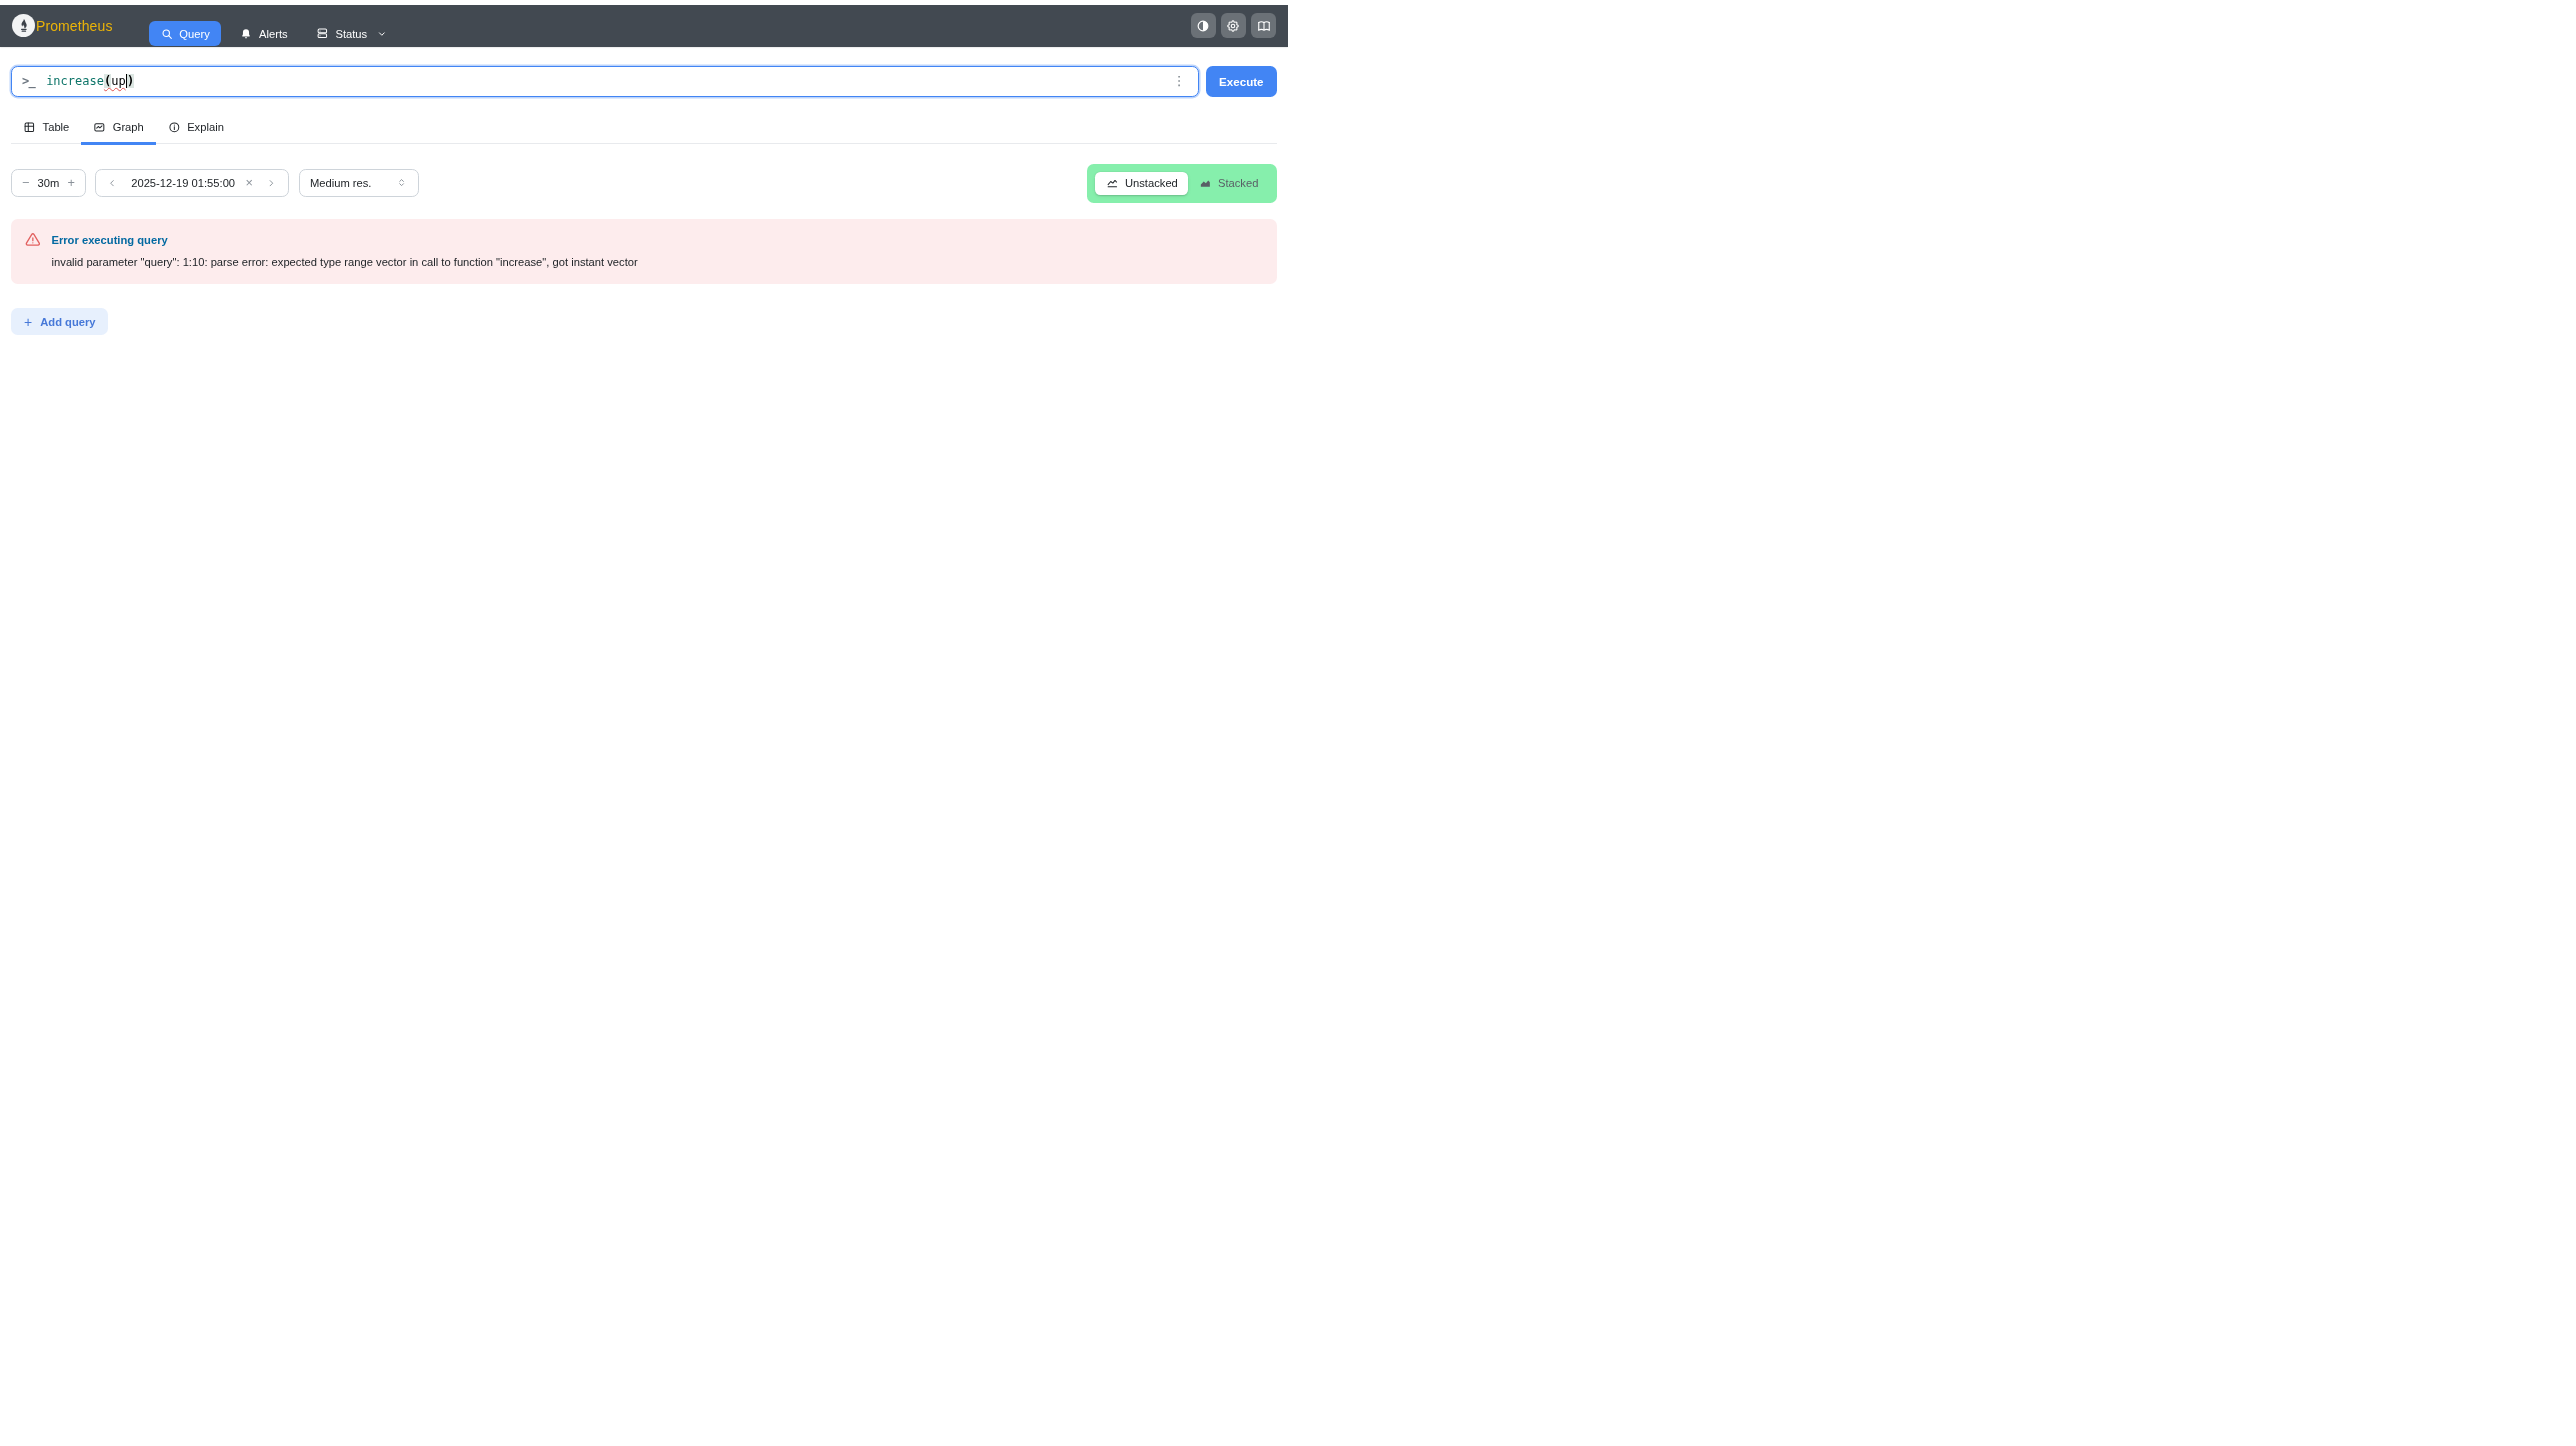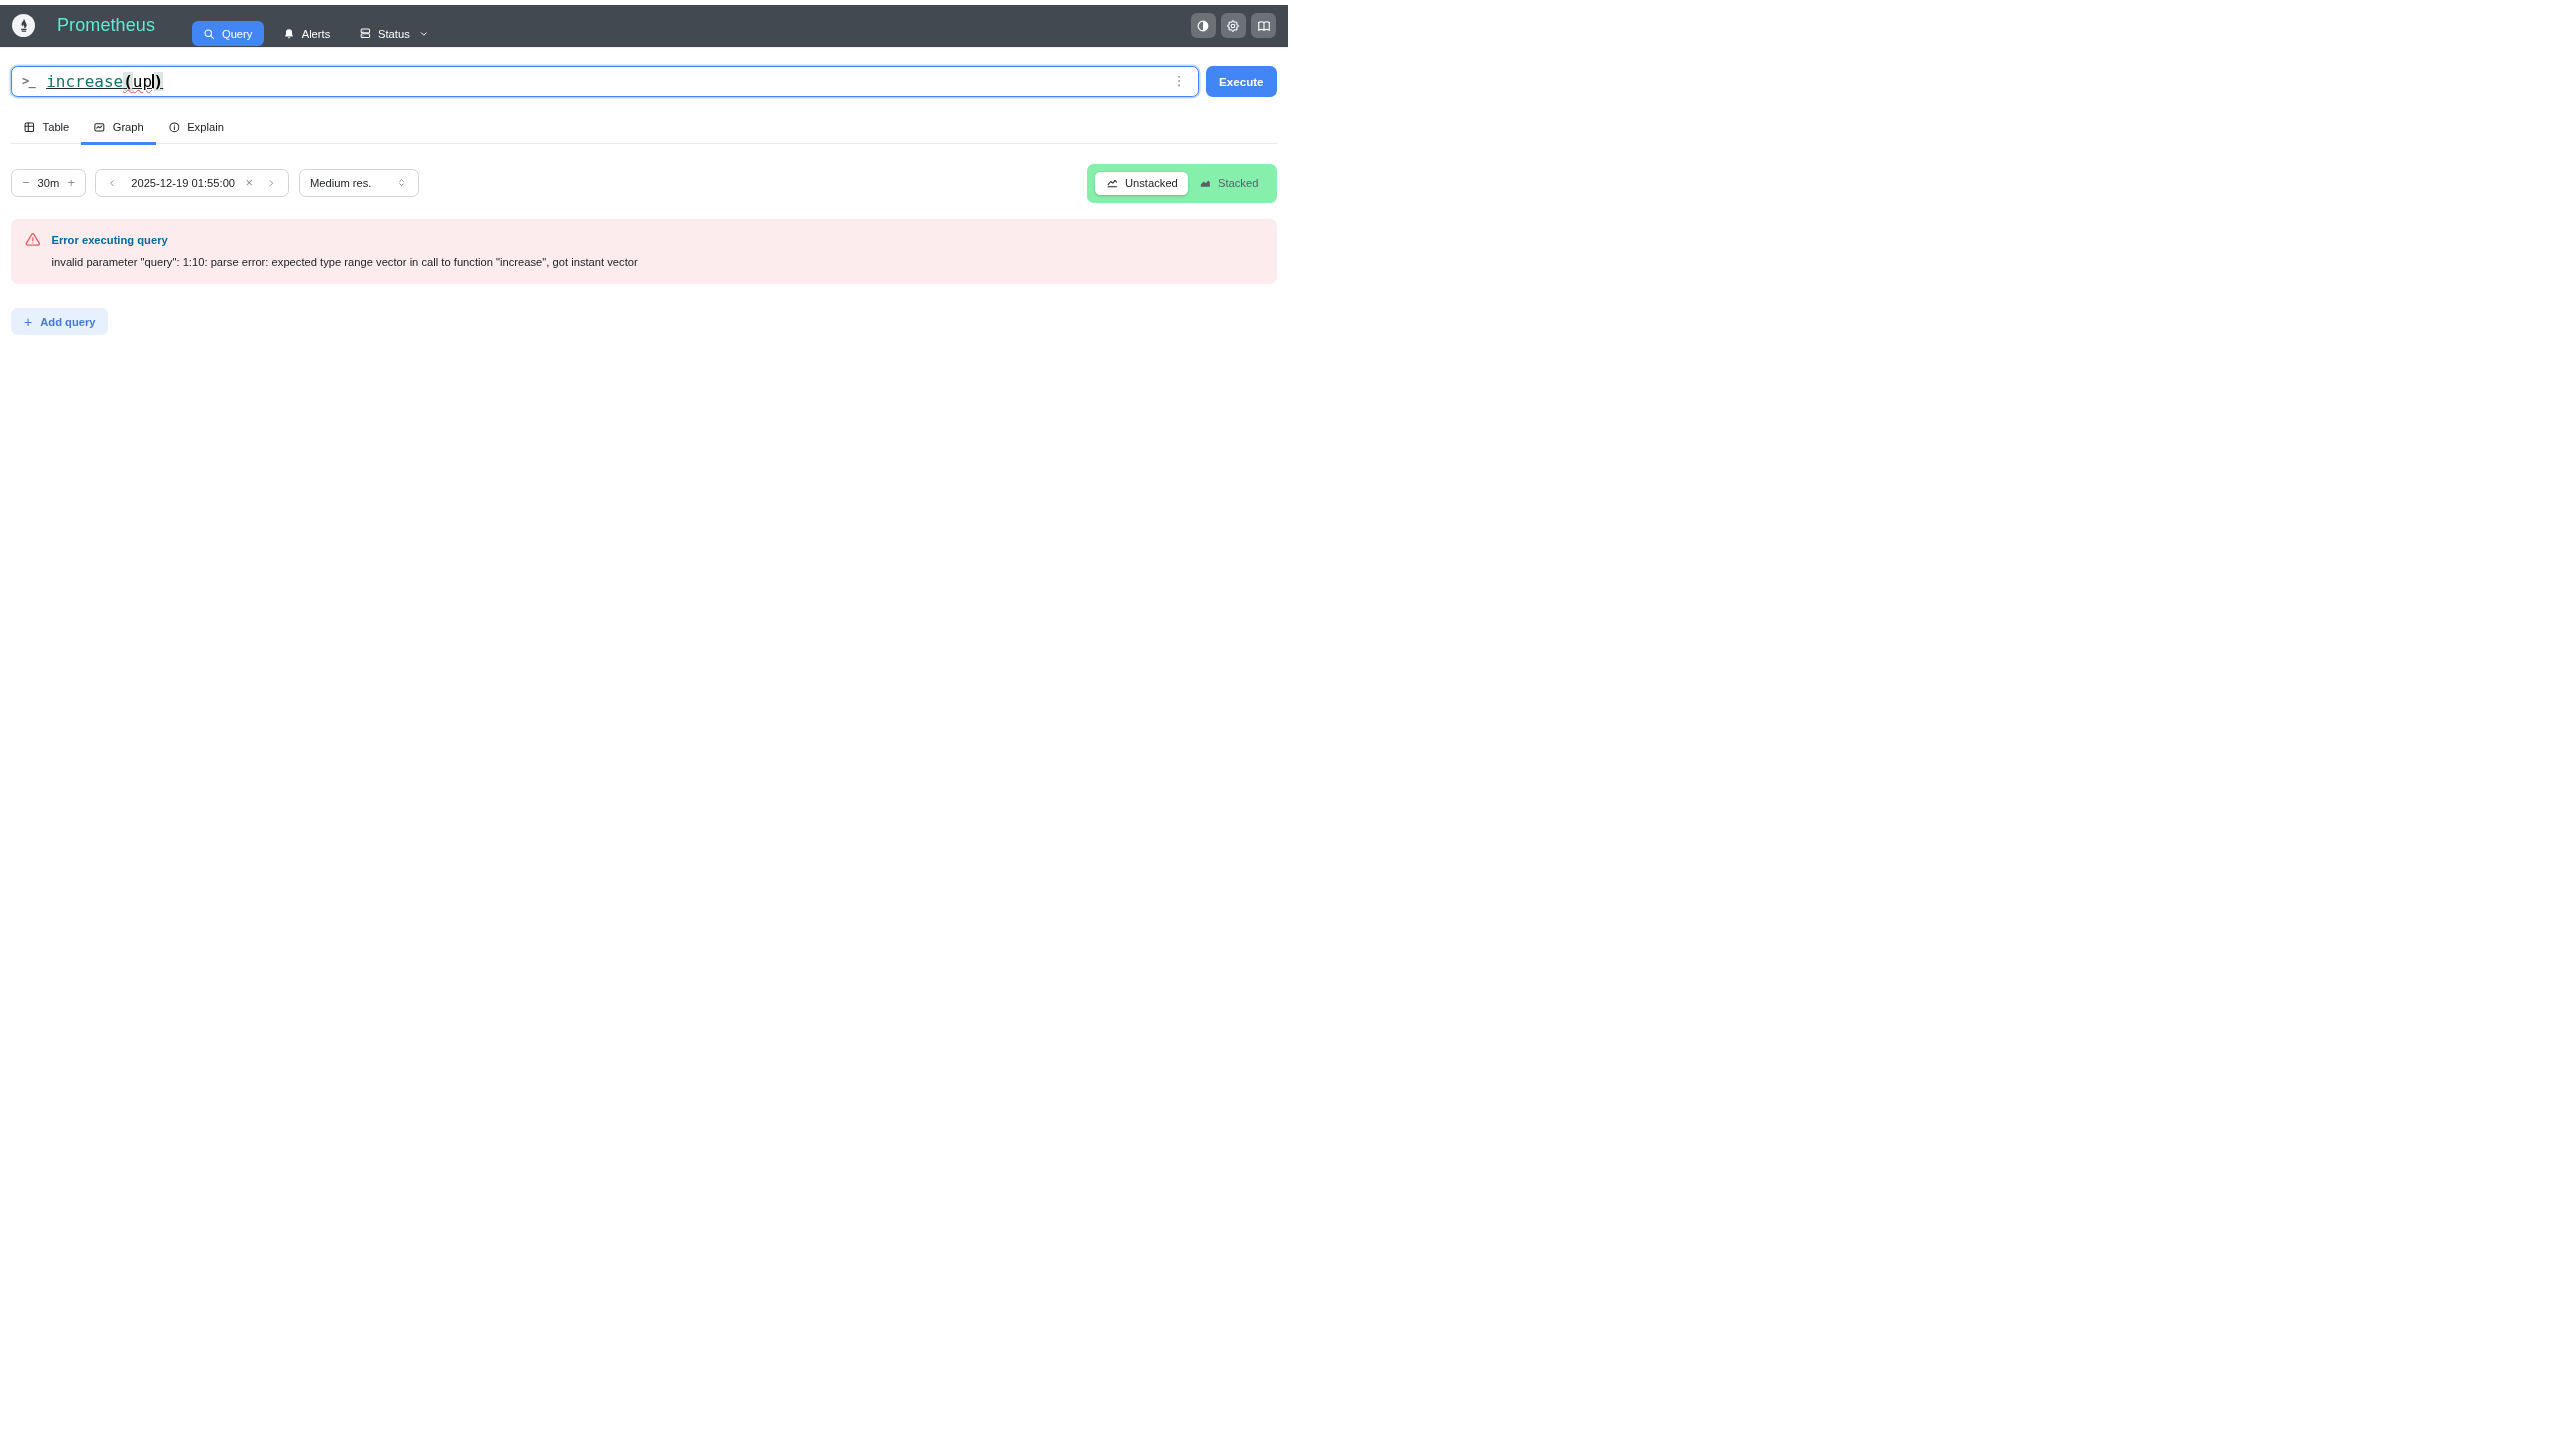--- a/index.html
+++ b/index.html
@@ -14,21 +14,21 @@
 
   
   .navbar {
     height: 42px; background: #424951; display: flex; align-items: center;
     padding: 0 12px; box-shadow: 0 0.7px 1.5px rgba(0,0,0,.18);
   }
   .logo-circle {
     width: 23px; height: 23px; border-radius: 50%; background: #f2f3f4;
     display: flex; align-items: center; justify-content: center; flex: 0 0 auto;
   }
-  .brand { color: #5eead4; font-size: 18px; margin-left: 22px; letter-spacing: 0.1px; }
+  .brand { color: #eab308; font-size: 14px; margin-left: 1px; letter-spacing: 0.1px; }
   .nav-group { display: flex; align-items: center; margin-left: 37px; gap: 10.4px; margin-top: 16px; }
   .nav-btn {
     display: flex; align-items: center; gap: 6.7px; border: none; cursor: pointer;
     font-size: 11.2px; color: #fff; background: transparent; padding: 6.7px 9px; border-radius: 6px;
     font-family: "Liberation Sans", sans-serif;
   }
   .nav-btn.active { background: #4285f4; padding: 6.7px 11.2px; }
   .nav-btn .chev { margin-left: 3px; display: flex; }
   .nav-spacer { flex: 1; }
   .nav-icons { display: flex; gap: 5.2px; }
@@ -46,22 +46,22 @@
     flex: 1; height: 31px; background: #fff;
     border: 1.1px solid #4285f4; border-radius: 6.7px;
     box-shadow: 0 0 0 1.5px rgba(66,133,244,.35);
     display: flex; align-items: center; padding: 0 9.7px;
   }
   .prompt-glyph {
     font-family: "DejaVu Sans Mono", monospace; font-weight: bold;
     color: #6e7781; font-size: 12px; letter-spacing: -0.7px;
   }
   .code-line {
-    font-family: "DejaVu Sans Mono", monospace; font-size: 16px;
-    margin-left: 11.2px; display: flex; align-items: center; white-space: pre; text-decoration: underline;
+    font-family: "DejaVu Sans Mono", monospace; font-size: 12px;
+    margin-left: 11.2px; display: flex; align-items: center; white-space: pre;
   }
   .tok-fn { color: #0e7569; }
   .tok-squiggle {
     text-decoration: underline; text-decoration-style: wavy;
     text-decoration-color: #e0524e; text-decoration-thickness: 0.7px;
     text-underline-offset: 2.2px; display: inline;
   }
   .tok-paren { font-weight: 700; color: #000; background: #dce6e2; }
   .tok-arg { color: #000; }
   .caret { display: inline-block; width: 1.1px; height: 14px; background: #000; margin-left: 0.4px; vertical-align: middle; }

